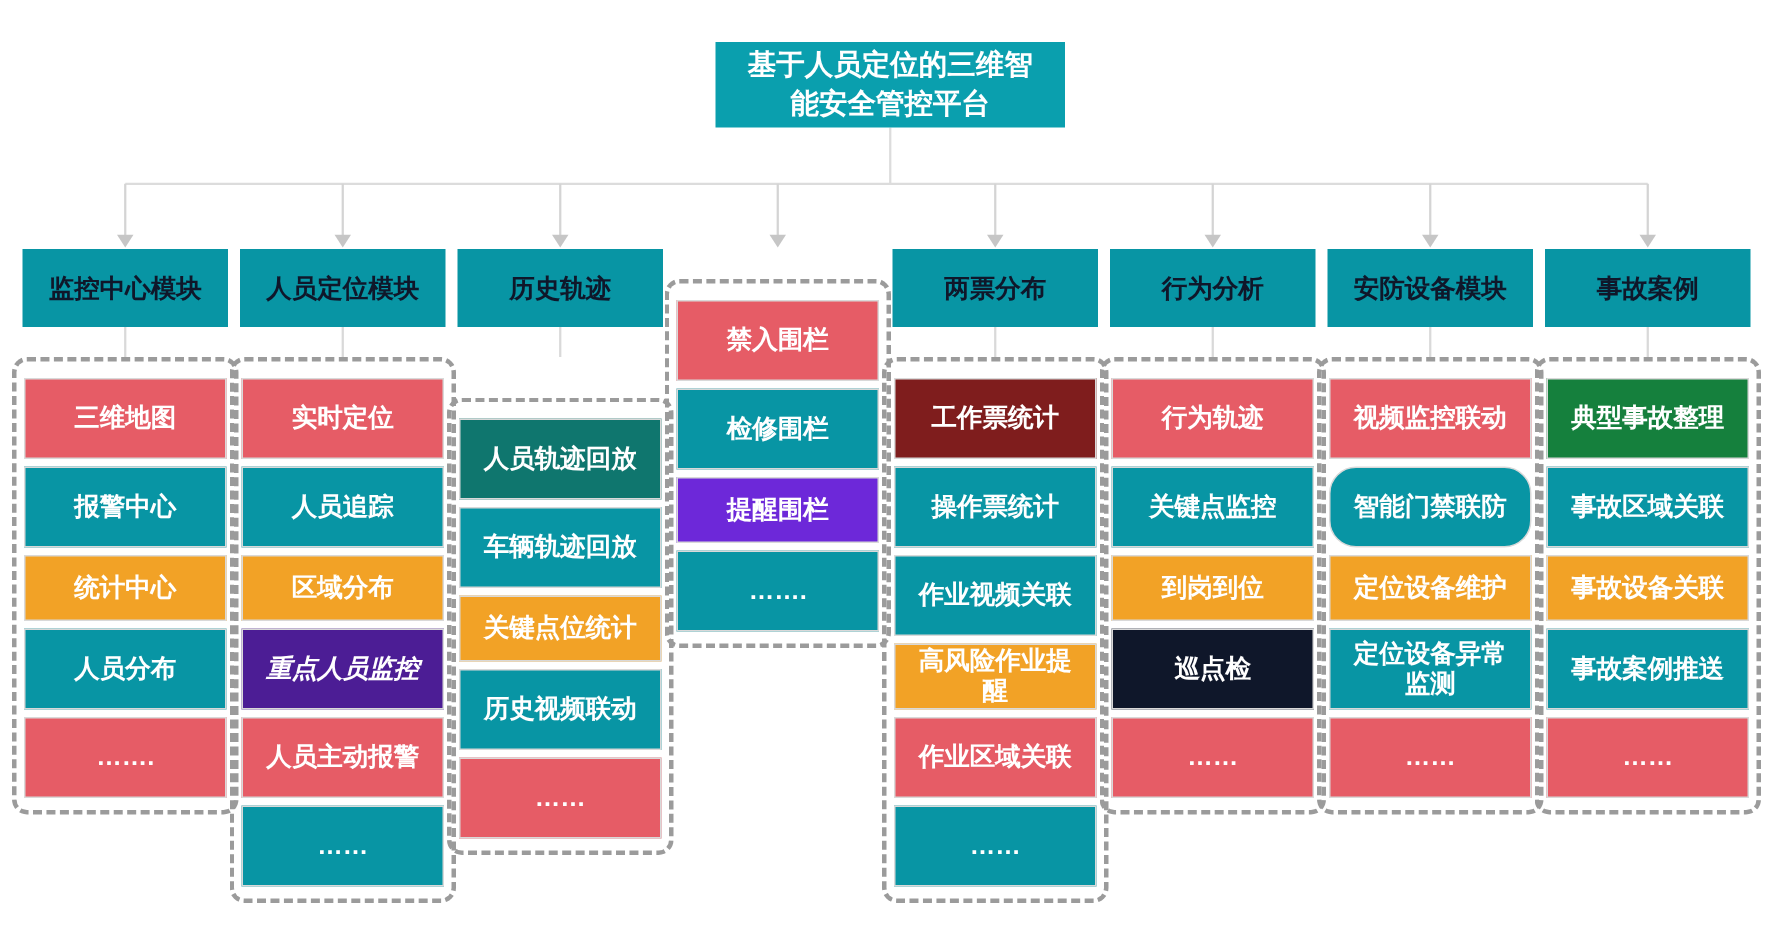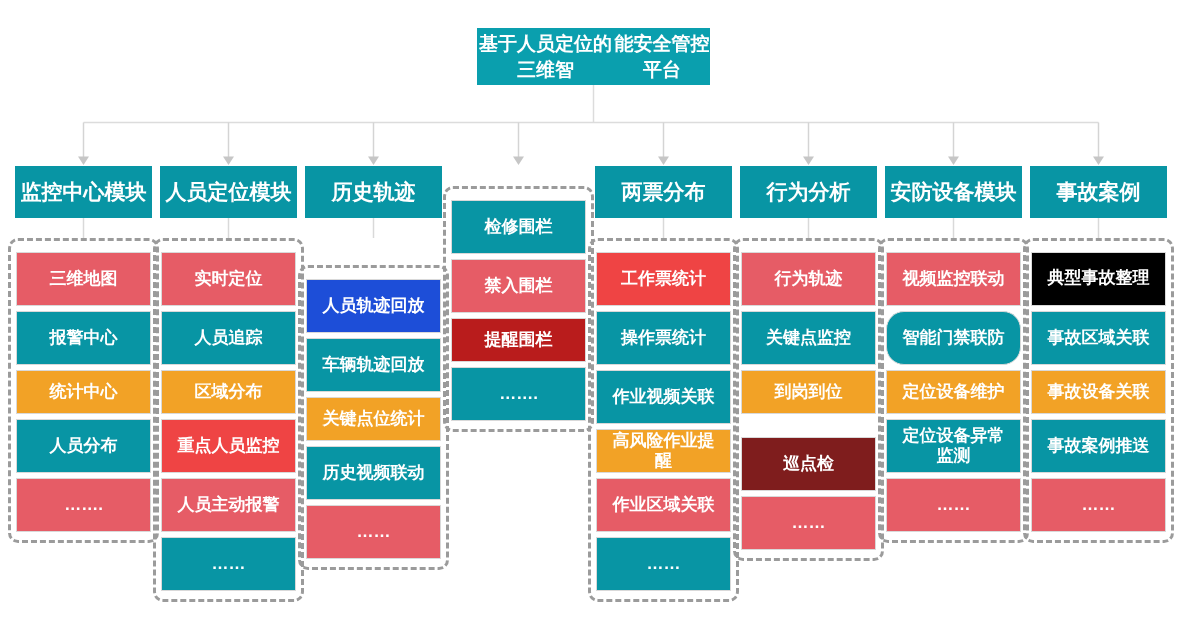--- a/index.html
+++ b/index.html
@@ -3,31 +3,31 @@
 <meta charset="utf-8">
 <style>
   html,body{margin:0;padding:0;background:#ffffff;}
   .canvas{
     position:relative;width:1180px;height:622px;overflow:hidden;
     font-family:"Liberation Sans",sans-serif;background:#ffffff;
   }
   #connectors{position:absolute;left:0;top:0;pointer-events:none;}
   .root-box{
     position:absolute;left:477px;top:28px;width:233px;height:57px;
-    display:flex;flex-direction:row;align-items:center;justify-content:center;
+    display:flex;flex-direction:column;align-items:center;justify-content:center;
     color:#ffffff;font-weight:bold;font-size:19px;line-height:1.35;text-align:center;
   }
   #columns-layer{position:absolute;left:0;top:0;width:100%;height:100%;}
   .column{
     position:absolute;top:166px;width:151px;
     display:flex;flex-direction:column;align-items:center;
   }
   .header{
     width:137px;height:52px;display:flex;align-items:center;justify-content:center;
-    color:#ffffff;font-weight:bold;font-size:21px;text-align:center;
+    color:#0f172a;font-weight:bold;font-size:17px;text-align:center;
   }
   .dashed{
     margin-top:20px;width:151px;box-sizing:border-box;
     border:3px dashed #9b9b9b;border-radius:10px;
     padding:11px 5px 8px 5px;
     display:flex;flex-direction:column;align-items:center;
   }
   .item{
     width:135px;height:54px;box-sizing:border-box;
     border:1px solid #d9d9d9;
@@ -91,68 +91,68 @@
         </div>
   </div>
       <div class="column" style="left: 153px;">
     <div class="header" style="background: rgb(8, 149, 164);">
       <span>人员定位模块</span>
     </div>
     <div class="dashed">
           <div class="item red" style="background: rgb(230, 92, 102);">实时定位</div>
           <div class="item teal" style="background: rgb(8, 149, 164);">人员追踪</div>
           <div class="item orange" style="background: rgb(242, 162, 38);">区域分布</div>
-          <div class="item teal" style="background: #ef4444;">重点人员监控</div>
+          <div class="item teal" style="background: #4c1d95; font-style: italic;">重点人员监控</div>
           <div class="item red" style="background: rgb(230, 92, 102);">人员主动报警</div>
           <div class="item teal" style="background: rgb(8, 149, 164);">……</div>
         </div>
   </div>
       <div class="column" style="left: 298px; gap: 27px;">
     <div class="header" style="background: rgb(8, 149, 164);">
       <span>历史轨迹</span>
     </div>
     <div class="dashed">
-          <div class="item red" style="background: #1d4ed8;">人员轨迹回放</div>
+          <div class="item red" style="background: #0f766e;">人员轨迹回放</div>
           <div class="item teal" style="background: rgb(8, 149, 164);">车辆轨迹回放</div>
           <div class="item orange" style="background: rgb(242, 162, 38);">关键点位统计</div>
           <div class="item teal" style="background: rgb(8, 149, 164);">历史视频联动</div>
           <div class="item red" style="background: rgb(230, 92, 102);">……</div>
         </div>
   </div>
       <div class="column" style="left: 443px;">
     <div class="dashed">
+          <div class="item red" style="background: rgb(230, 92, 102);">禁入围栏</div>
           <div class="item teal" style="background: rgb(8, 149, 164);">检修围栏</div>
-          <div class="item red" style="background: rgb(230, 92, 102);">禁入围栏</div>
-          <div class="item orange" style="background: #b91c1c;">提醒围栏</div>
+          <div class="item orange" style="background: #6d28d9;">提醒围栏</div>
           <div class="item teal" style="background: rgb(8, 149, 164);">…….</div>
         </div>
   </div>
       <div class="column" style="left: 588px;">
     <div class="header" style="background: rgb(8, 149, 164); text-align: center;">
       <span>两票分布</span>
     </div>
     <div class="dashed">
-          <div class="item red" style="background: #ef4444;">工作票统计</div>
+          <div class="item red" style="background: #7f1d1d;">工作票统计</div>
           <div class="item teal" style="background: rgb(8, 149, 164);">操作票统计</div>
           <div class="item teal" style="background: rgb(8, 149, 164);">作业视频关联</div>
           <div class="item orange" style="background: rgb(242, 162, 38);">高风险作业提
 醒</div>
           <div class="item red" style="background: rgb(230, 92, 102);">作业区域关联</div>
           <div class="item teal" style="background: rgb(8, 149, 164);">……</div>
         </div>
   </div>
       <div class="column" style="left: 733px;">
     <div class="header" style="background: rgb(8, 149, 164);">
       <span>行为分析</span>
     </div>
     <div class="dashed">
           <div class="item red" style="background: rgb(230, 92, 102);">行为轨迹</div>
           <div class="item teal" style="background: rgb(8, 149, 164);">关键点监控</div>
           <div class="item orange" style="background: rgb(242, 162, 38);">到岗到位</div>
-          <div class="item teal" style="background: #7f1d1d; margin-top: 18px;">巡点检</div>
+          <div class="item teal" style="background: #0f172a;">巡点检</div>
           <div class="item red" style="background: rgb(230, 92, 102);">……</div>
         </div>
   </div>
       <div class="column" style="left: 878px;">
     <div class="header" style="background: rgb(8, 149, 164);">
       <span>安防设备模块</span>
     </div>
     <div class="dashed">
           <div class="item red" style="background: rgb(230, 92, 102);">视频监控联动</div>
           <div class="item teal" style="background: rgb(8, 149, 164); border-radius: 18px;">智能门禁联防</div>
@@ -160,21 +160,21 @@
           <div class="item teal" style="background: rgb(8, 149, 164);">定位设备异常
 监测</div>
           <div class="item red" style="background: rgb(230, 92, 102);">……</div>
         </div>
   </div>
       <div class="column" style="left: 1023px;">
     <div class="header" style="background: rgb(8, 149, 164);">
       <span>事故案例</span>
     </div>
     <div class="dashed">
-          <div class="item red" style="background: #000000; font-family: Liberation Mono, monospace;">典型事故整理</div>
+          <div class="item red" style="background: #15803d;">典型事故整理</div>
           <div class="item teal" style="background: rgb(8, 149, 164);">事故区域关联</div>
           <div class="item orange" style="background: rgb(242, 162, 38);">事故设备关联</div>
           <div class="item teal" style="background: rgb(8, 149, 164);">事故案例推送</div>
           <div class="item red" style="background: rgb(230, 92, 102);">……</div>
         </div>
   </div>
     </div>
 </div>
 
 </body></html>

